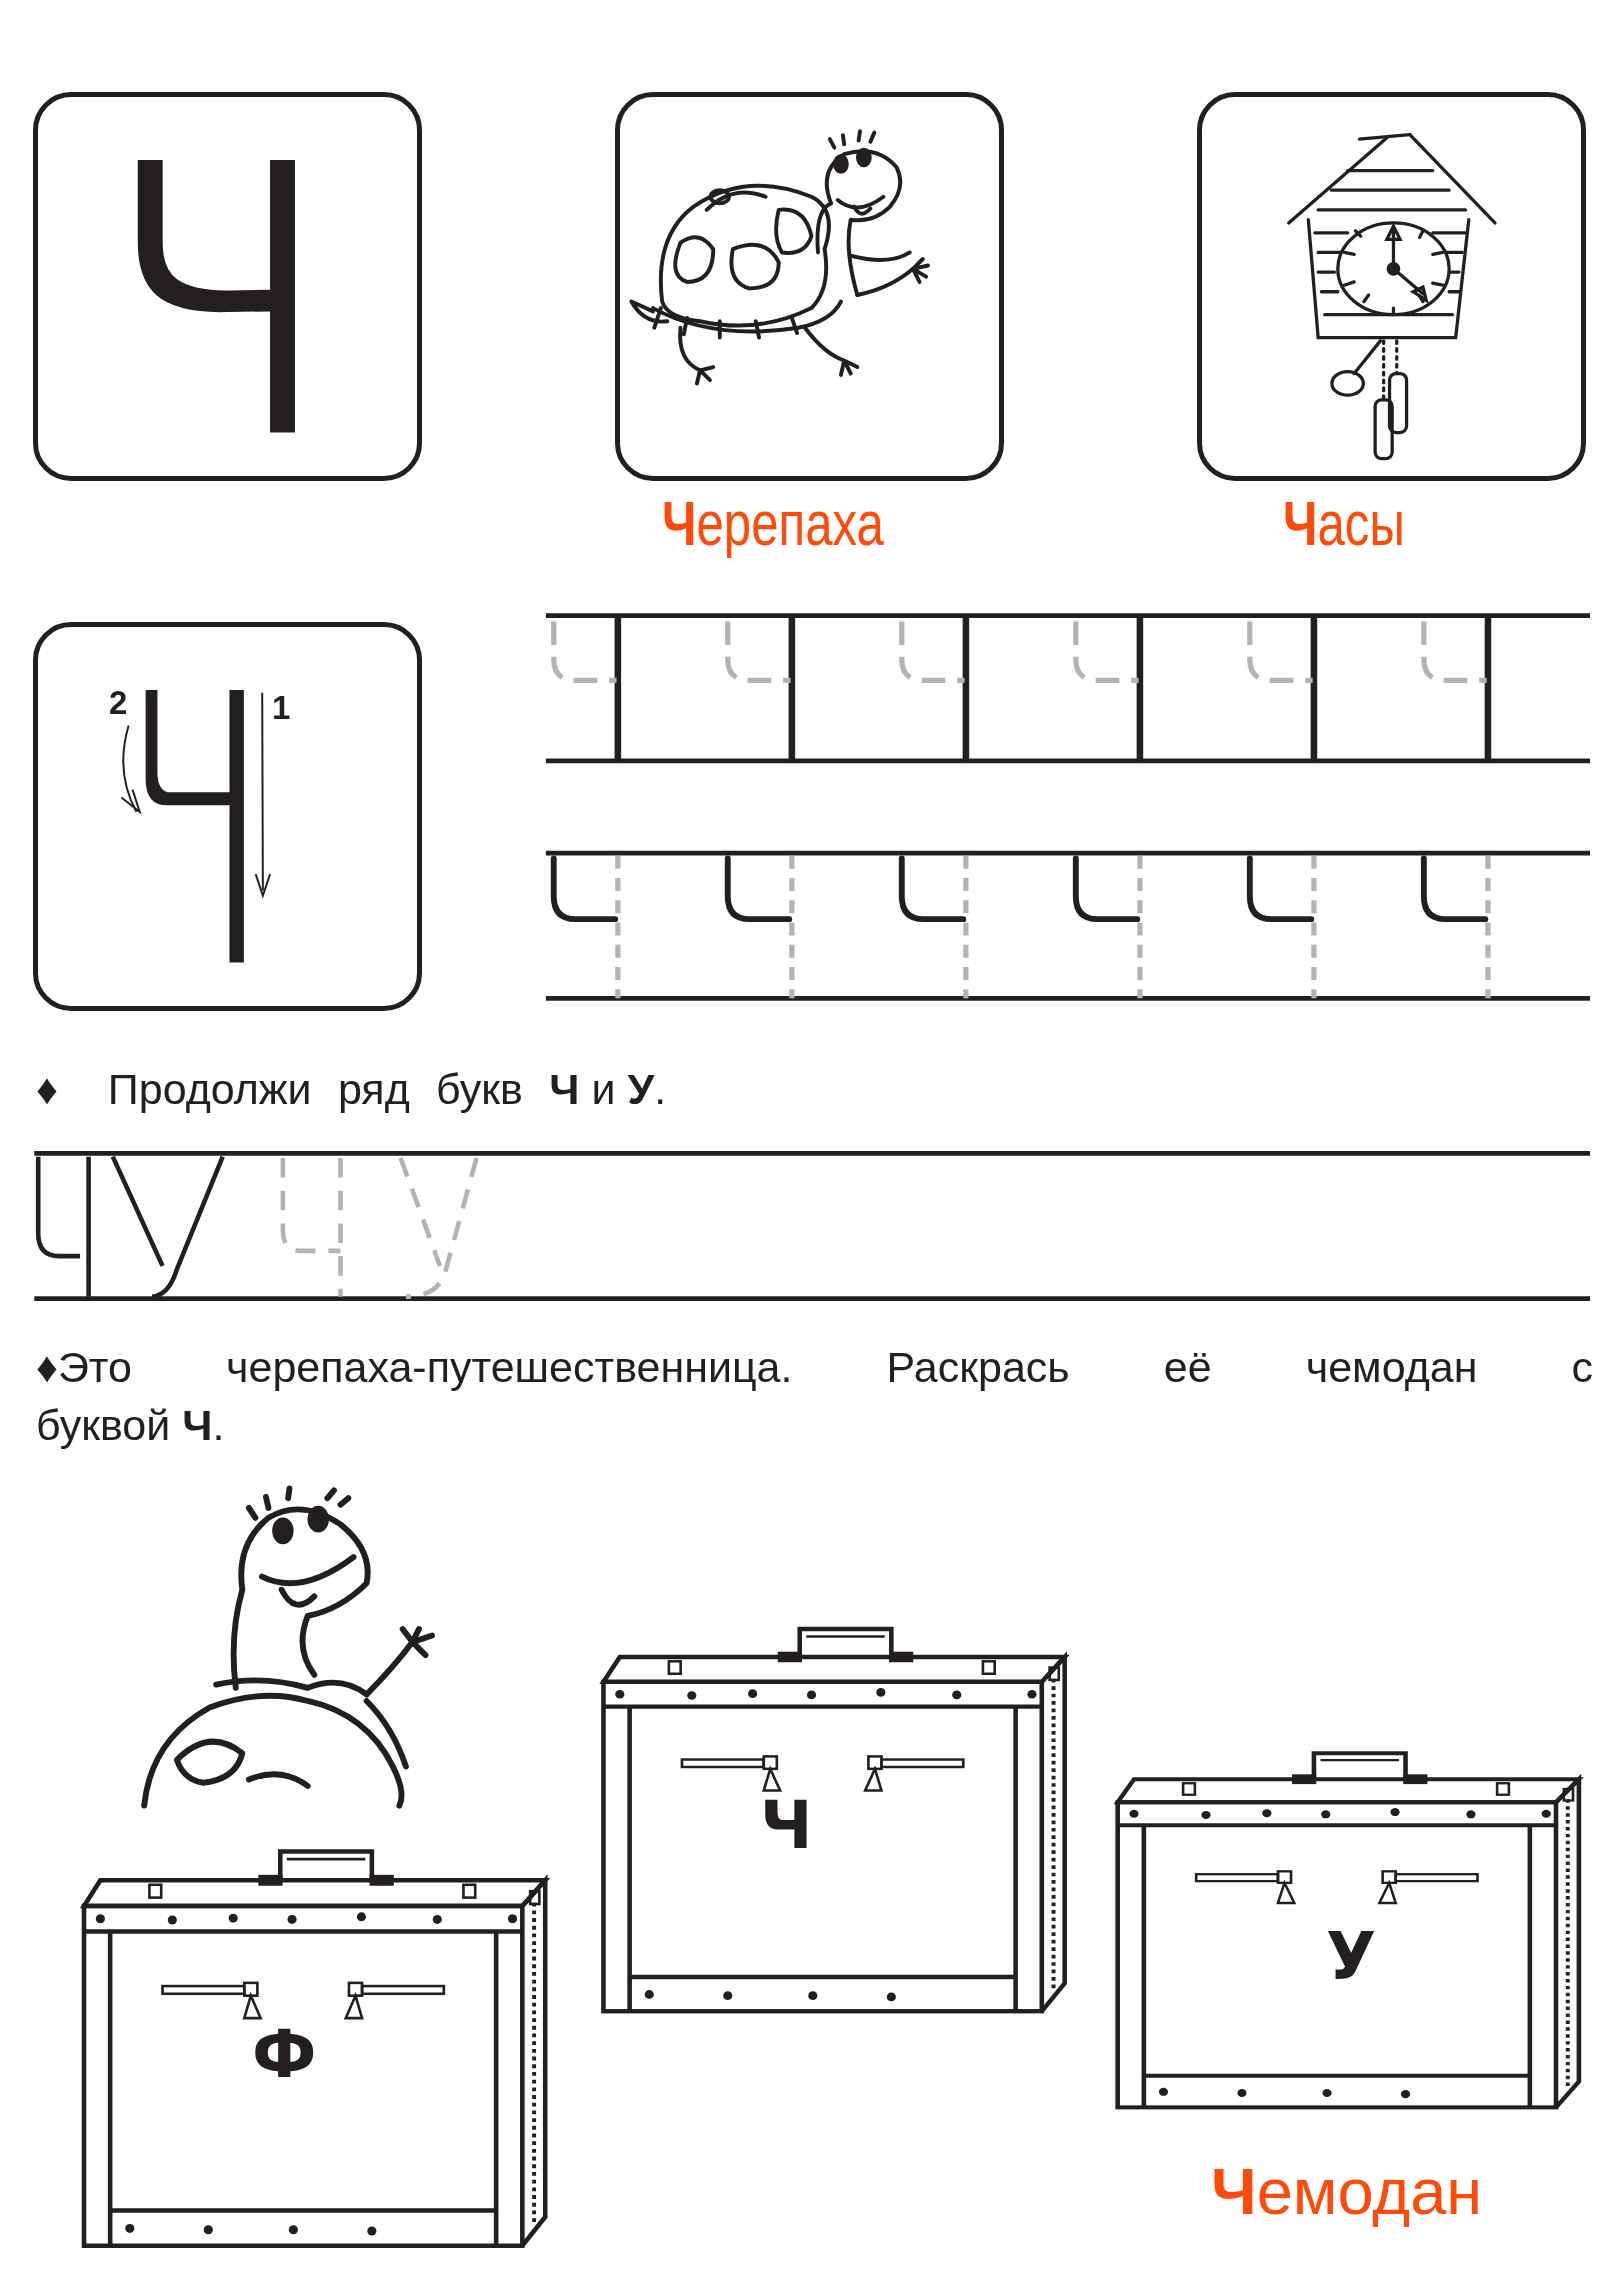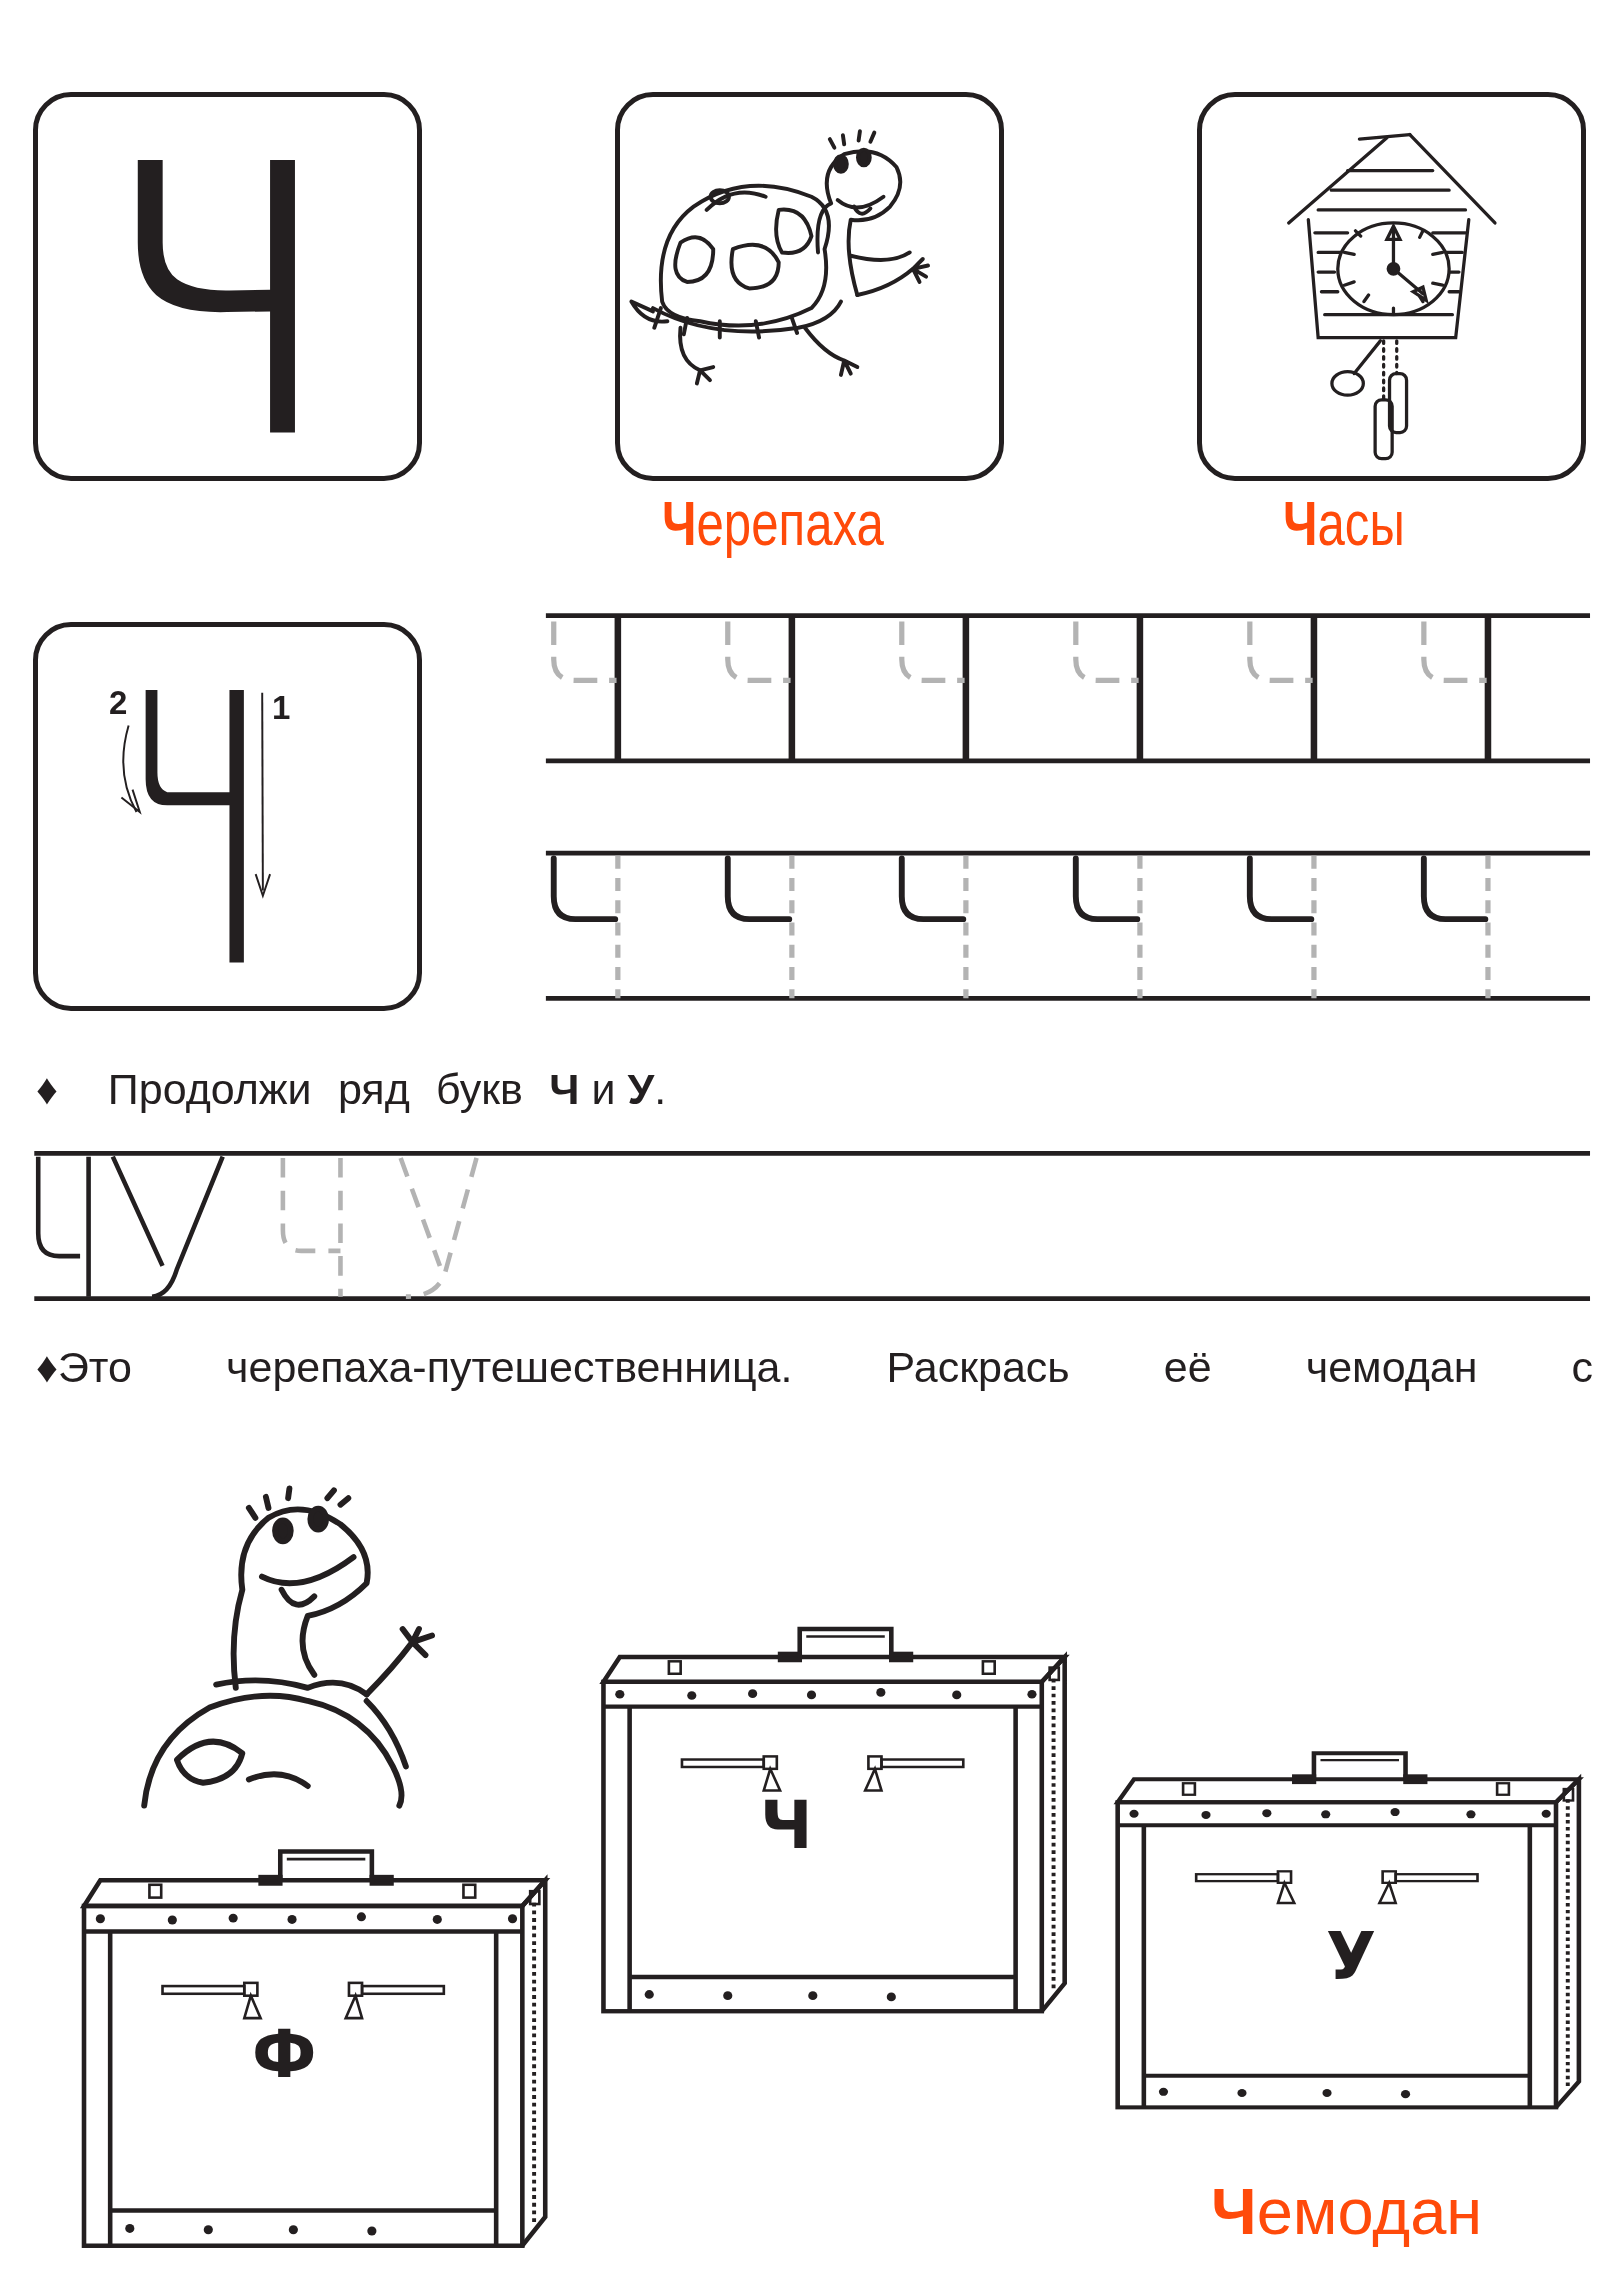--- a/index.html
+++ b/index.html
@@ -162,20 +162,23 @@
   <span class="diamond">♦</span>
   <span style="display:inline-block; width:26px;"></span>
   <span style="word-spacing:14.4px;text-align:right;">Продолжи ряд букв </span><b>Ч</b><span style="white-space:pre;"> и </span><b>У</b><span>.</span>
 </div>
 
 <div class="instr" style="left:36px; top:1338px; width:1557px; white-space:normal;">
   <div style="display:flex; justify-content:space-between;">
     <span>♦</span>
     <span style="flex:1; text-align:justify; text-align-last:justify;">Это черепаха-путешественница. Раскрась её чемодан с</span>
   </div>
+  <div>
+    <span style="white-space:pre;">буквой </span><b>Ч</b><span>.</span>
+  </div>
 </div>
 
 <svg class="svg-layer" width="1623" height="2295" viewBox="0 0 2480 3508" fill="none" stroke="#231f20" stroke-width="9" stroke-linecap="round" stroke-linejoin="round">
 
   <path d="M220 2760 Q230 2660 320 2610 Q400 2580 470 2600 Q560 2620 600 2700 Q620 2740 610 2760"></path>
   <path d="M270 2690 Q320 2640 370 2680 Q360 2720 310 2725 Q280 2720 270 2690 Z"></path>
   <path d="M380 2720 Q430 2700 470 2730"></path>
 
   <path d="M360 2580 Q350 2500 370 2430 Q360 2360 410 2320 Q460 2290 520 2330 Q570 2370 560 2420 Q520 2460 470 2470 Q450 2520 480 2560"></path>
   <ellipse cx="432" cy="2340" rx="12" ry="16" fill="#231f20"></ellipse>
@@ -248,16 +251,16 @@
   <g transform="translate(1708,2680) scale(1.0,0.88)">
     <use href="#suitcase"></use>
       <use href="#rivets"></use>
   </g>
 </svg>
 
 <span class="suit-letter" style="left:252px; top:2022px;">Ф</span>
 <span class="suit-letter" style="left:760px; top:1793px;">Ч</span>
 <span class="suit-letter" style="left:1326px; top:1924px;">У</span>
 
-<div class="caption" style="left:1211px; top:2159px; font-size:65px; transform:none;margin-top:20px;">
+<div class="caption" style="left:1211px; top:2159px; font-size:65px; transform:none;">
   <span class="first">Ч</span><span>емодан</span>
 </div>
 
 
 </body></html>

